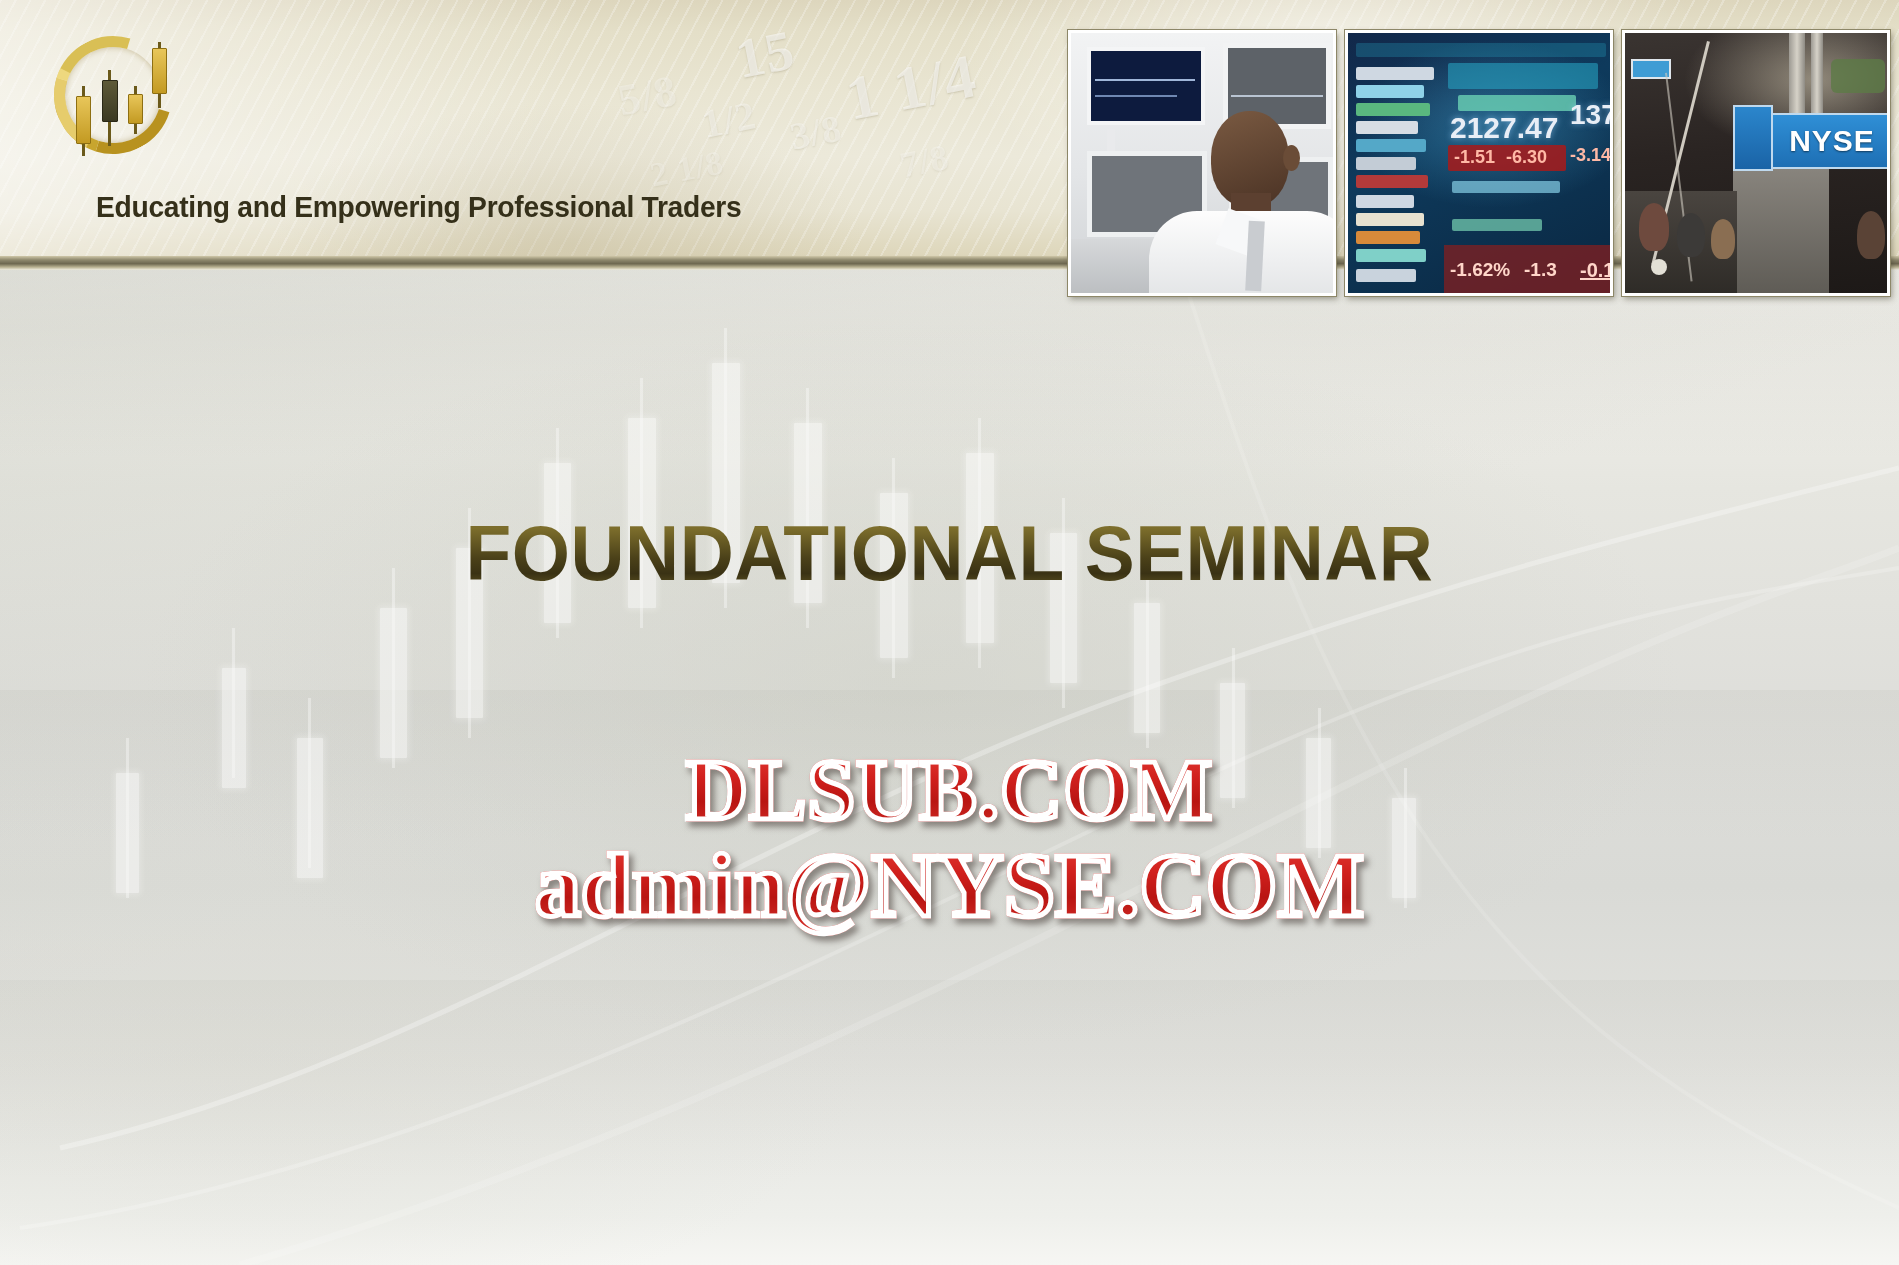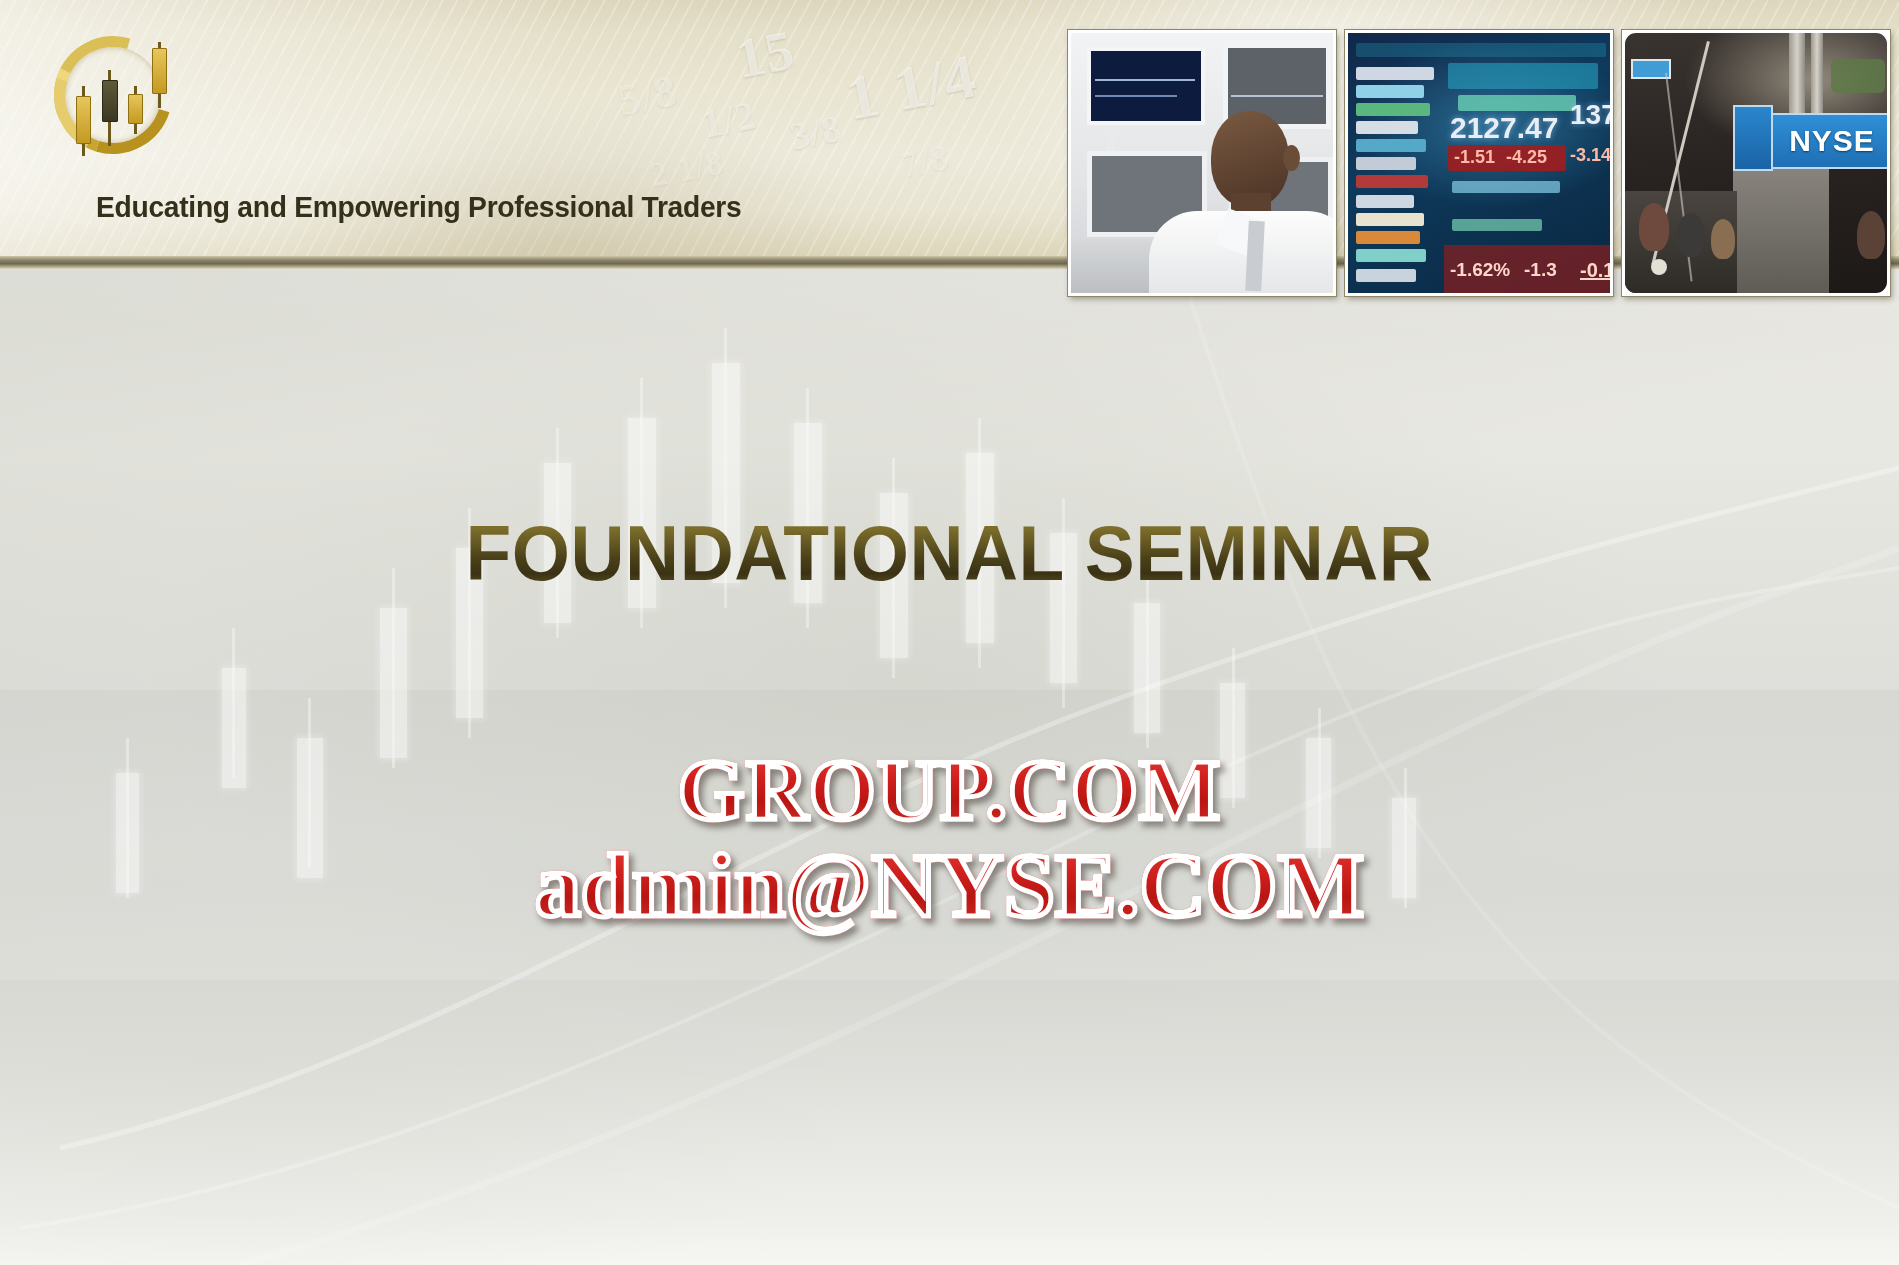--- a/index.html
+++ b/index.html
@@ -145,21 +145,21 @@
   .t2 .bignum{ position:absolute; font-family:"Liberation Sans", sans-serif;
                font-weight:700; color:#e9eef6; text-shadow:0 0 6px rgba(160,210,255,.6); }
   .t2 .redbox{ position:absolute; background:rgba(168,26,26,.85); border-radius:2px; }
   .t2 .redtxt{ position:absolute; font-family:"Liberation Sans", sans-serif;
                font-weight:700; color:#ffb9a6; }
   .t2 .cyan{ position:absolute; background:rgba(40,170,200,.55); border-radius:2px; }
   .t2 .glow{ position:absolute; inset:0;
              background:radial-gradient(ellipse 200px 120px at 55% 35%, rgba(90,190,235,.35), rgba(90,190,235,0) 70%); }
 
   
-  .t3{ background:linear-gradient(175deg,#3a3431 0%,#2a2422 45%,#1d1917 100%);border-radius:11px; }
+  .t3{ background:linear-gradient(175deg,#3a3431 0%,#2a2422 45%,#1d1917 100%); }
   .t3 .floorlight{ position:absolute; inset:0;
      background:radial-gradient(ellipse 190px 110px at 72% 18%, rgba(225,215,190,.55), rgba(225,215,190,0) 68%); }
   .t3 .column{ position:absolute; background:linear-gradient(90deg,#9d9a93,#d6d2c8,#8e8b84); }
   .t3 .sign{ position:absolute; background:linear-gradient(180deg,#2f8fd6,#1e6fb4);
              border:2px solid #bfd9ee; display:flex; align-items:center; justify-content:center; }
   .t3 .signtxt{ font-family:"Liberation Sans", sans-serif; font-weight:700;
                 color:#fff; letter-spacing:1px; text-shadow:0 1px 2px rgba(0,0,0,.5); }
   .t3 .booth{ position:absolute; background:linear-gradient(180deg,#8b8780,#5d5a54); }
   .t3 .person{ position:absolute; border-radius:50% 50% 40% 40%; }
   .t3 .cable{ position:absolute; background:#cfcac0; transform-origin:top left; }
@@ -313,21 +313,21 @@
         <span class="row" style="left:8px;  top:180px; width:68px;  height:13px; background:#e8e2d0;"></span>
         <span class="row" style="left:8px;  top:198px; width:64px;  height:13px; background:#d88a3a;"></span>
         <span class="row" style="left:8px;  top:216px; width:70px;  height:13px; background:#7fd0c8;"></span>
         <span class="row" style="left:8px;  top:236px; width:60px;  height:13px; background:#c9d3dd;"></span>
         <span class="row cyan" style="left:100px; top:30px;  width:150px; height:26px;"></span>
         <span class="row" style="left:110px; top:62px;  width:118px; height:16px; background:#6ad1b4; opacity:.8;"></span>
         <span class="bignum" style="left:102px; top:78px; font-size:30px;">2127.47</span>
         <span class="bignum" style="left:222px; top:66px; font-size:28px;">137</span>
         <span class="redbox" style="left:100px; top:112px; width:118px; height:26px;"></span>
         <span class="redtxt" style="left:106px; top:114px; font-size:18px;">-1.51</span>
-        <span class="redtxt" style="left:158px; top:114px; font-size:18px;">-4.25</span>
+        <span class="redtxt" style="left:158px; top:114px; font-size:18px;">-6.30</span>
         <span class="redtxt" style="left:222px; top:112px; font-size:18px;">-3.14</span>
         <span class="row" style="left:104px; top:148px; width:108px; height:12px; background:#7fc6de; opacity:.75;"></span>
         <span class="row" style="left:104px; top:186px; width:90px;  height:12px; background:#6bbfa8; opacity:.8;"></span>
         <span style="position:absolute;left:96px;top:212px;width:172px;height:54px;background:rgba(140,30,28,.7);"></span>
         <span class="redtxt" style="left:102px; top:226px; font-size:19px; color:#ffd6c9;">-1.62%</span>
         <span class="redtxt" style="left:176px; top:226px; font-size:19px; color:#ffd6c9;">-1.3</span>
         <span class="redtxt" style="left:232px; top:226px; font-size:20px; color:#ffd6c9;text-decoration:underline;">-0.1</span>
       </div>
     </div>
 
@@ -353,19 +353,19 @@
         <span class="person" style="left:232px; top:178px; width:28px; height:48px; background:#5a4336;"></span>
         <span style="position:absolute;left:26px;top:226px;width:16px;height:16px;border-radius:50%;background:#e3e0d6;"></span>
       </div>
     </div>
 
   </div>
 
   <div class="title">FOUNDATIONAL SEMINAR</div>
 
   <div class="wm wm1">
-    <span class="wm-in">GROUP.COM</span>
+    <span class="wm-in">DLSUB.COM</span>
   </div>
   <div class="wm wm2">
     <span class="wm-in">admin@NYSE.COM</span>
   </div>
 
 </div>
 
 </body></html>

